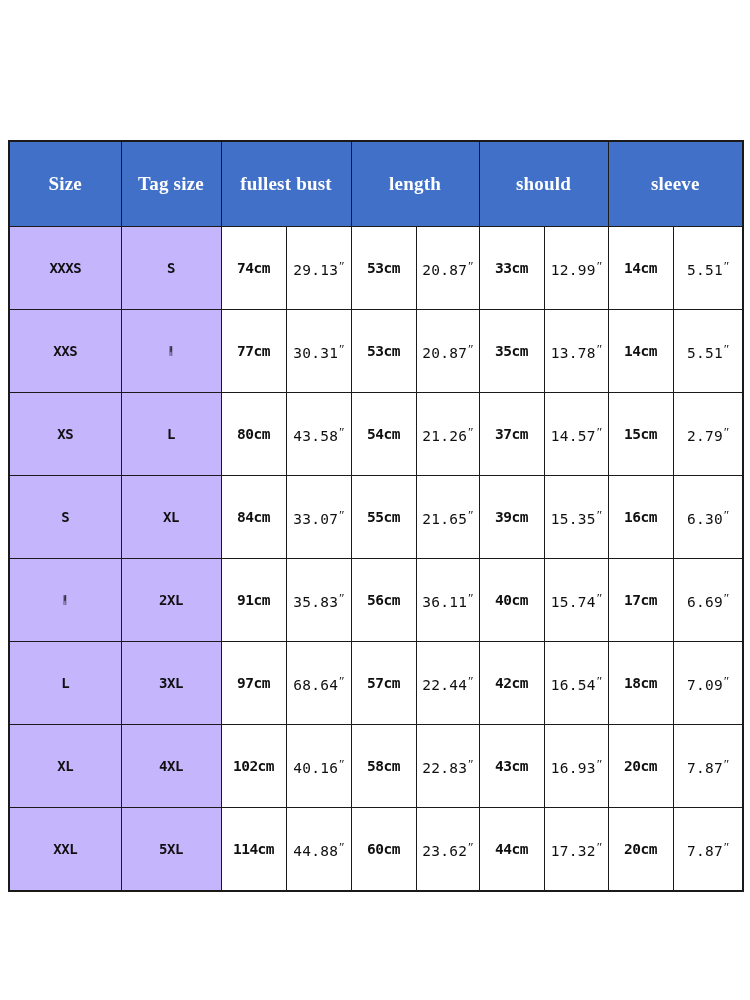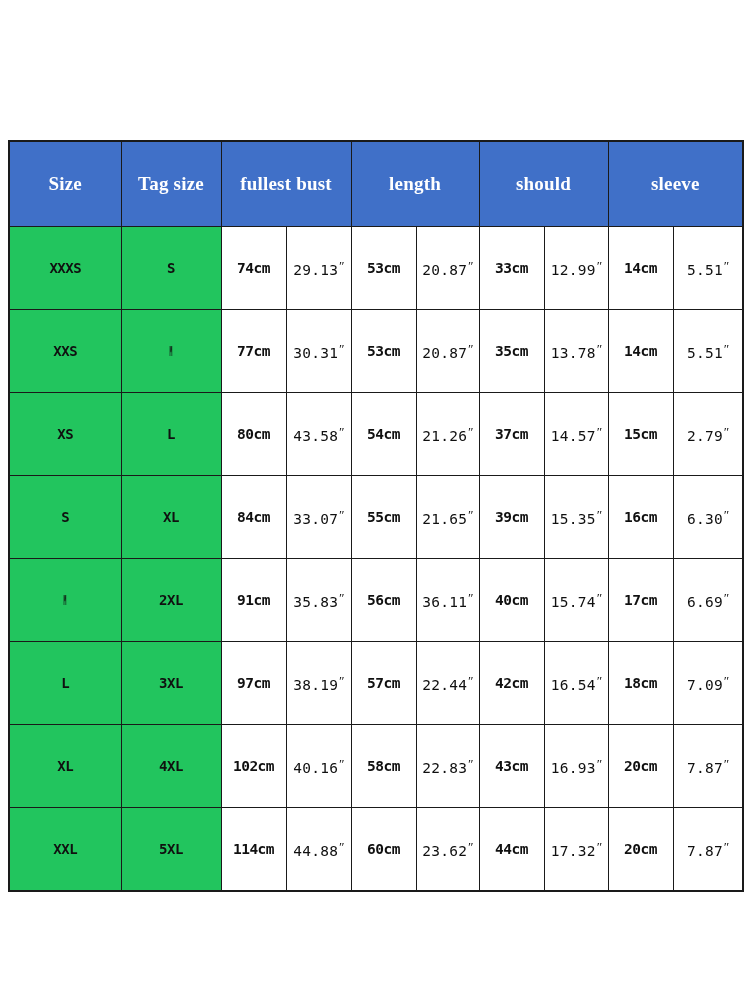--- a/index.html
+++ b/index.html
@@ -43,21 +43,21 @@
     height: 84px;
     letter-spacing: 0.2px;
     margin-left: 15px;
   }
   tbody td {
     height: 82px;
     background: #ffffff;
   }
   td.size-col,
   td.tag-col {
-    background: #22c55e;
+    background: #c4b5fd;
     font-family: "DejaVu Sans Mono", monospace;
     font-weight: bold;
     font-size: 14px;
     color: #101010;
     letter-spacing: -0.5px;
   }
   td.num-cell {
     font-family: "DejaVu Sans Mono", monospace;
     font-size: 14.5px;
     color: #101010;
@@ -172,21 +172,21 @@
           <td class="num-cell"><span class="inch-val">36.11</span><span class="inch-mark">″</span></td>
           <td class="num-cell"><span class="unit-cm">40cm</span></td>
           <td class="num-cell"><span class="inch-val">15.74</span><span class="inch-mark">″</span></td>
           <td class="num-cell"><span class="unit-cm">17cm</span></td>
           <td class="num-cell"><span class="inch-val">6.69</span><span class="inch-mark">″</span></td>
         </tr>
         <tr>
           <td class="size-col">L</td>
           <td class="tag-col">3XL</td>
           <td class="num-cell"><span class="unit-cm">97cm</span></td>
-          <td class="num-cell"><span class="inch-val">38.19</span><span class="inch-mark">″</span></td>
+          <td class="num-cell"><span class="inch-val">68.64</span><span class="inch-mark">″</span></td>
           <td class="num-cell"><span class="unit-cm">57cm</span></td>
           <td class="num-cell"><span class="inch-val">22.44</span><span class="inch-mark">″</span></td>
           <td class="num-cell"><span class="unit-cm">42cm</span></td>
           <td class="num-cell"><span class="inch-val">16.54</span><span class="inch-mark">″</span></td>
           <td class="num-cell"><span class="unit-cm">18cm</span></td>
           <td class="num-cell"><span class="inch-val">7.09</span><span class="inch-mark">″</span></td>
         </tr>
         <tr>
           <td class="size-col">XL</td>
           <td class="tag-col">4XL</td>

